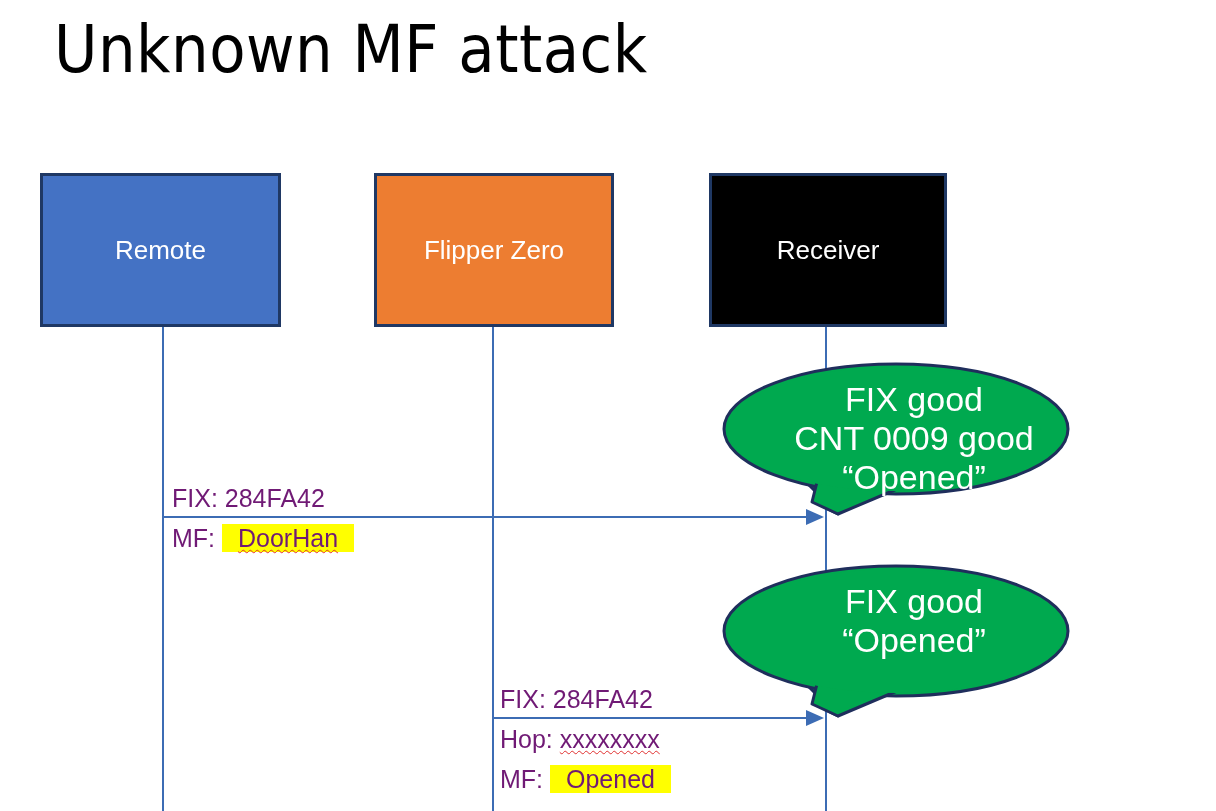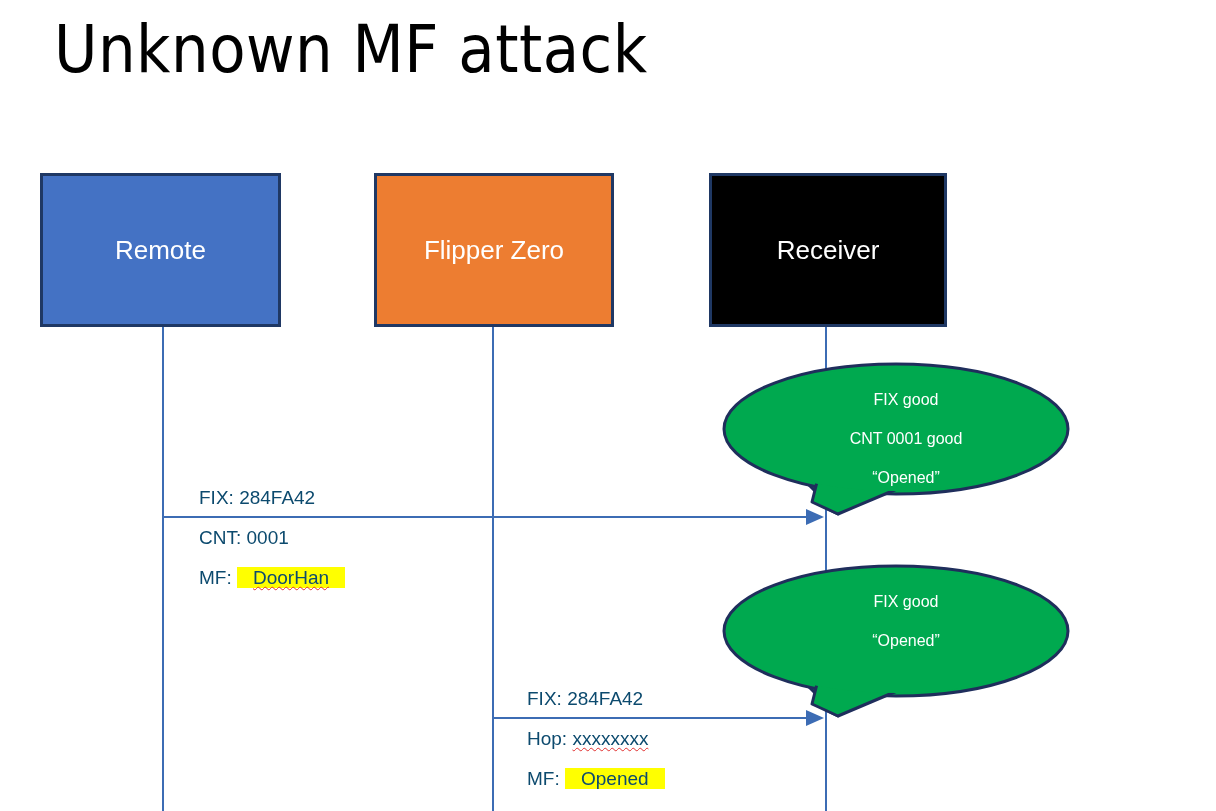--- a/index.html
+++ b/index.html
@@ -84,25 +84,24 @@
     border-top: 8px solid transparent;
     border-bottom: 8px solid transparent;
     border-left: 18px solid #3C6CB4;
   }
   #msg1-head { left: 806px; top: 509px; }
   #msg2-head { left: 806px; top: 710px; }
 
   
   .msg-label {
     position: absolute;
-    font-size: 19px;
+    font-size: 25px;
     line-height: 40px;
-    color: #0c4a6e;
-    white-space: nowrap;
-    margin-left: 27px;
+    color: #701a75;
+    white-space: nowrap;
   }
   #msg1-label { left: 172px; top: 478px; }
   #msg2-label { left: 500px; top: 679px; }
   .msg-label .row { height: 40px; }
   .hl {
     background: #FFFF00;
     padding: 0 16px;
   }
   .spell {
     text-decoration: underline;
@@ -112,25 +111,25 @@
     text-underline-offset: 2px;
   }
 
   
   .bubble {
     position: absolute;
   }
   .bubble svg { display: block; }
   .bubble-text {
     position: absolute;
-    left: 8px;
+    left: 16px;
     width: 100%;
     text-align: center;
     color: #ffffff;
-    font-size: 16px;
+    font-size: 34px;
     line-height: 39px;
     white-space: nowrap;
     pointer-events: none;
   }
   #bubble1 { left: 722px; top: 362px; width: 352px; height: 158px; }
   #bubble1 .bubble-text { top: 18px; }
   #bubble2 { left: 722px; top: 564px; width: 352px; height: 158px; }
   #bubble2 .bubble-text { top: 18px; }
 </style>
 </head>
@@ -154,21 +153,20 @@
 
   <div class="lifeline" id="lifeline-remote"></div>
   <div class="lifeline" id="lifeline-flipper"></div>
   <div class="lifeline" id="lifeline-receiver"></div>
 
   <div class="msg-line" id="msg1-line"></div>
   <div class="msg-arrowhead" id="msg1-head"></div>
 
   <div class="msg-label" id="msg1-label">
     <div class="row"><span>FIX: </span><span>284FA42</span></div>
-    <div class="row"><span>CNT: </span><span>0001</span></div>
     <div class="row"><span>MF: </span><span class="hl spell">DoorHan</span></div>
   </div>
 
   <div class="msg-line" id="msg2-line"></div>
   <div class="msg-arrowhead" id="msg2-head"></div>
 
   <div class="msg-label" id="msg2-label">
     <div class="row"><span>FIX: </span><span>284FA42</span></div>
     <div class="row"><span>Hop: </span><span class="spell">xxxxxxxx</span></div>
     <div class="row"><span>MF: </span><span class="hl">Opened</span></div>
@@ -176,21 +174,21 @@
 
   <div class="bubble" id="bubble1">
     <svg width="352" height="158" viewBox="0 0 352 158">
       <path d="M 104 146 L 101 120 L 86 122 L 116 152 Z" fill="#00A94F" stroke="#1F2E5C" stroke-width="3" stroke-linejoin="round"></path>
       <ellipse cx="174" cy="67" rx="172" ry="65" fill="#00A94F" stroke="#1F2E5C" stroke-width="3"></ellipse>
       <path d="M 96 116 L 90 140 L 116 152 L 175 127 Z" fill="#00A94F" stroke="#1F2E5C" stroke-width="3" stroke-linejoin="round"></path>
       <ellipse cx="174" cy="67" rx="169" ry="62" fill="#00A94F"></ellipse>
     </svg>
     <div class="bubble-text">
       <div>FIX good</div>
-      <div>CNT 0001 good</div>
+      <div>CNT 0009 good</div>
       <div>“Opened”</div>
     </div>
   </div>
 
   <div class="bubble" id="bubble2">
     <svg width="352" height="158" viewBox="0 0 352 158">
       <path d="M 104 146 L 101 120 L 86 122 L 116 152 Z" fill="#00A94F" stroke="#1F2E5C" stroke-width="3" stroke-linejoin="round"></path>
       <ellipse cx="174" cy="67" rx="172" ry="65" fill="#00A94F" stroke="#1F2E5C" stroke-width="3"></ellipse>
       <path d="M 96 116 L 90 140 L 116 152 L 175 127 Z" fill="#00A94F" stroke="#1F2E5C" stroke-width="3" stroke-linejoin="round"></path>
       <ellipse cx="174" cy="67" rx="169" ry="62" fill="#00A94F"></ellipse>

